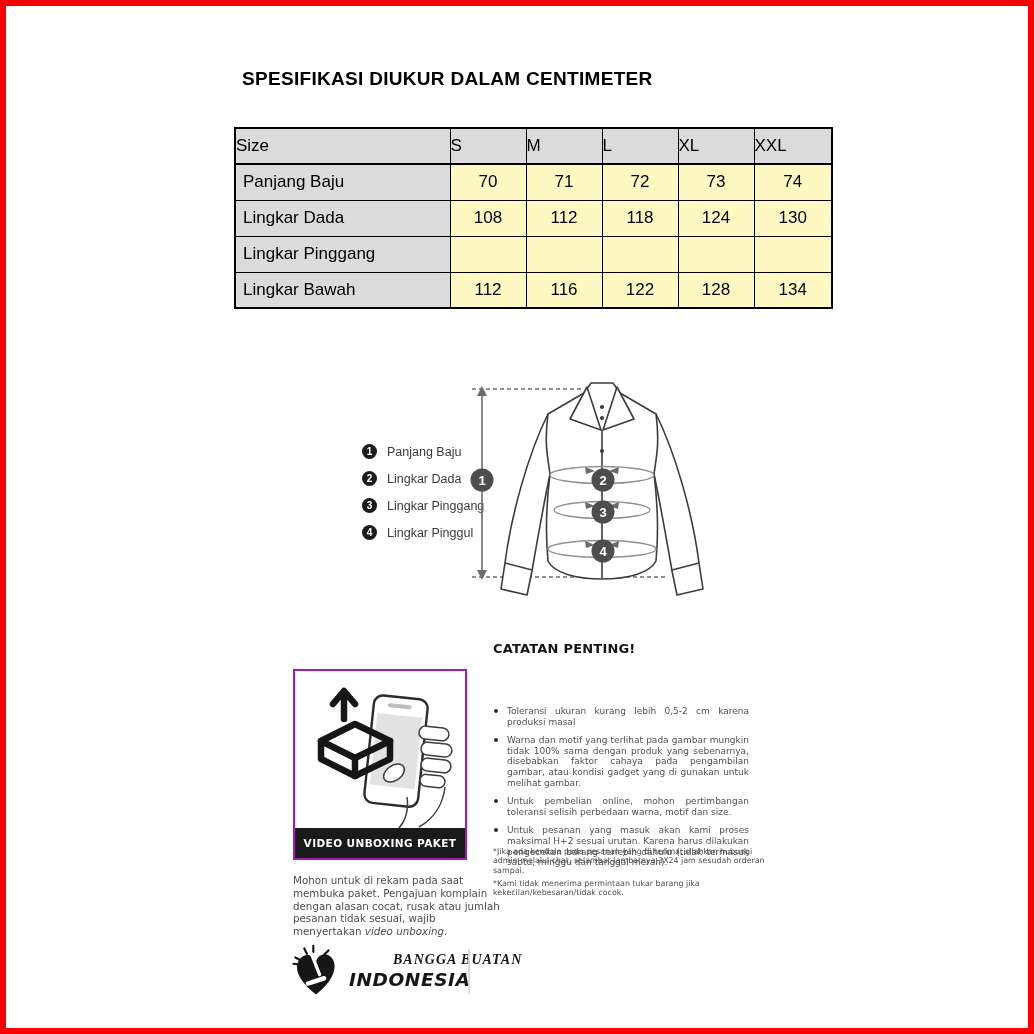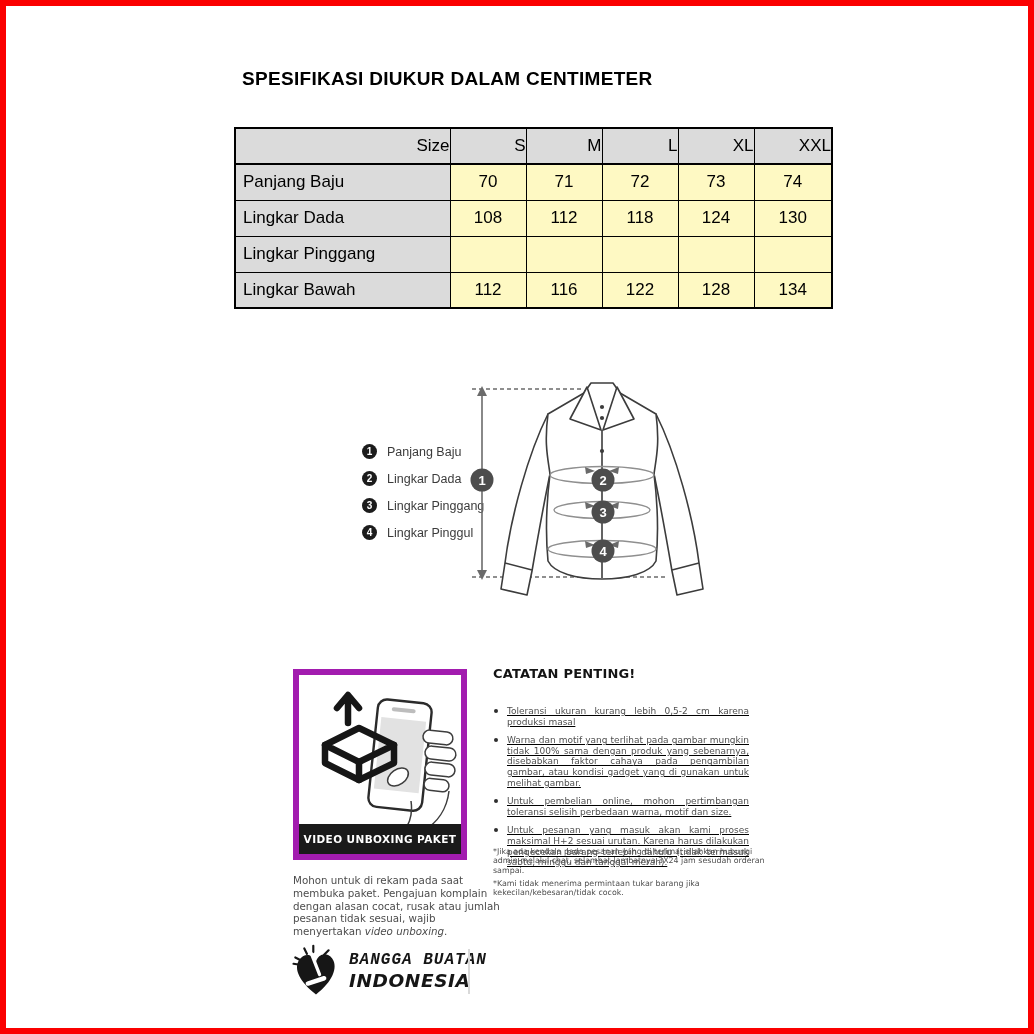--- a/index.html
+++ b/index.html
@@ -38,21 +38,21 @@
     border: 2px solid #000;
   }
   .spec-table th, .spec-table td {
     border: 1px solid #000;
     height: 36px;
     vertical-align: middle;
   }
   .spec-table thead th {
     background: #dbdbdb;
     font-weight: normal;
-    text-align: right;
+    text-align: left;
     border-bottom: 2px solid #000;
   }
   .spec-table td.row-label {
     background: #dbdbdb;
     text-align: left;
     padding-left: 7px;
   }
   .spec-table td.val { text-align: center; background: #fef9c3; }
 
   
@@ -83,21 +83,21 @@
     color: #3b3b3b;
     white-space: nowrap;
   }
   #shirt-svg { position: absolute; left: 452px; top: 368px; }
 
   
   .unboxing-box {
     position: absolute;
     left: 287px; top: 663px;
     width: 174px; height: 191px;
-    border: 6px solid #a21caf;
+    border: 2px solid #a21caf;
     background: #fff;
     padding-left: 19px;
   }
   .unboxing-art { position: absolute; left: 0; top: 0; }
   .unboxing-caption {
     position: absolute;
     left: 0; bottom: 0;
     width: 100%; height: 30px;
     background: #1a1a1a;
     color: #fff;
@@ -115,33 +115,32 @@
     font-family: "DejaVu Sans", sans-serif;
     font-size: 10.3px;
     line-height: 12.8px;
     color: #4c4c4c;
   }
   .unboxing-note .it { font-style: italic; margin-top: 30px; }
 
   
   .notes-heading {
     position: absolute;
-    left: 487px; top: 660px;
+    left: 487px; top: 635px;
     font-family: "DejaVu Sans", sans-serif;
     font-size: 13px;
     font-weight: bold;
     letter-spacing: 0.2px;
     color: #141414;
   }
   .notes-list {
     position: absolute;
     left: 487px; top: 700px;
     width: 256px;
     list-style: none;
-    text-decoration: underline;
   }
   .notes-list li {
     position: relative;
     padding-left: 14px;
     margin-bottom: 8px;
     font-family: "DejaVu Sans", sans-serif;
     font-size: 9px;
     line-height: 10.6px;
     color: #4f4f4f;
     text-align: justify;
@@ -164,22 +163,22 @@
     color: #4f4f4f;
   }
   .disclaimers p { margin-bottom: 3.5px; }
   .disclaimers .b { font-weight: bold; }
 
   
   .badge { position: absolute; left: 283px; top: 936px; display: flex; align-items: center; }
   .badge-mark { width: 54px; height: 58px; }
   .badge-text { margin-left: 6px; font-style: italic; color: #161616; }
   .badge-line1 {
-    font-family: Liberation Mono, monospace;
-    font-size: 16px; font-weight: 600; letter-spacing: 1px; white-space: nowrap;
+    font-family: Liberation Serif, serif;
+    font-size: 14px; font-weight: 600; letter-spacing: 1px; white-space: nowrap; margin-left: 44px;
   }
   .badge-line2 {
     font-family: "DejaVu Sans", sans-serif;
     font-size: 18.5px; font-weight: 900; letter-spacing: 0.6px; margin-top: 1px; white-space: nowrap;
   }
   .badge-divider {
     position: absolute;
     left: 462px; top: 943px;
     width: 2px; height: 45px;
     background: #d9d9d9;

